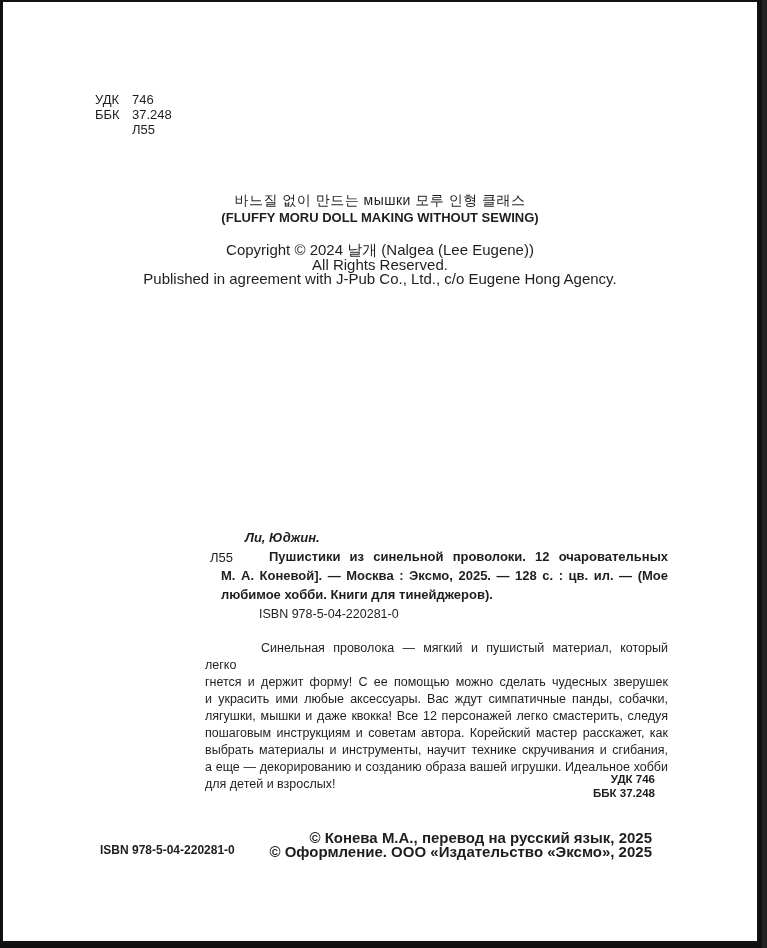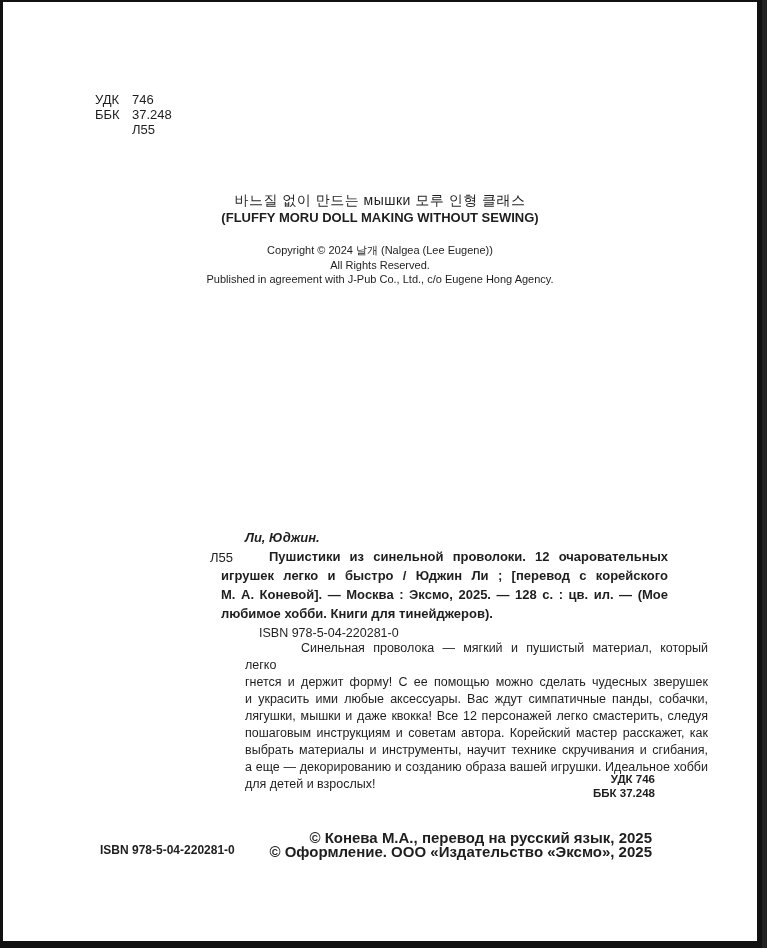--- a/index.html
+++ b/index.html
@@ -15,31 +15,31 @@
   
   .cls-block{position:absolute;left:92px;top:90px;font-size:13px;line-height:15px;}
   .cls-row{white-space:nowrap;}
   .cls-label{display:inline-block;width:37px;}
   
   .title-block{position:absolute;left:0;right:0;top:189px;text-align:center;}
   .title-korean{font-size:14px;line-height:19px;letter-spacing:.5px;}
   .title-english{font-size:13px;font-weight:bold;line-height:15px;}
   
   .copy-block{position:absolute;left:0;right:0;top:241px;text-align:center;
-    font-size:11px;line-height:14.5px;}
+    font-size:15px;line-height:14.5px;}
   
   .biblio{position:absolute;left:218px;top:526px;width:447px;font-size:13px;}
   .biblio-author{font-weight:bold;text-indent:24px;line-height:19px;font-style:italic;}
   .biblio-code{position:absolute;left:-11px;top:20px;line-height:19px;}
   .biblio-lines div{line-height:19px;text-align:justify;text-align-last:justify;font-weight:bold;}
   .biblio-lines div:first-child{text-indent:48px;}
   .biblio-lines div:last-child{text-align-last:left;}
   .biblio-isbn{line-height:19px;text-indent:38px;font-size:12.5px;padding-top:1px;}
   
-  .annot{position:absolute;left:202px;top:638px;width:463px;font-size:12.5px;margin-left:40px;}
+  .annot{position:absolute;left:202px;top:638px;width:463px;font-size:12.5px;}
   .annot div{line-height:17px;text-align:justify;text-align-last:justify;}
   .annot div:first-child{text-indent:56px;}
   .annot div:last-child{text-align-last:left;}
   
   .cls-footer{position:absolute;right:102px;top:770px;text-align:right;
     font-weight:bold;font-size:11.5px;line-height:14px;}
   
   .footer-isbn{position:absolute;left:97px;top:841px;font-weight:bold;font-size:12px;}
   .footer-copy{position:absolute;right:105px;top:829px;text-align:right;
     font-weight:bold;font-size:15px;line-height:13.5px;}
@@ -71,21 +71,20 @@
         <div>Copyright © 2024 날개 (Nalgea (Lee Eugene))</div>
         <div>All Rights Reserved.</div>
         <div>Published in agreement with J-Pub Co., Ltd., c/o Eugene Hong Agency.</div>
       </div>
 
     <div class="biblio">
       <div class="biblio-author">Ли, Юджин.</div>
       <div class="biblio-code">Л55</div>
       <div class="biblio-lines">
           <div>Пушистики из синельной проволоки. 12 очаровательных</div>
-          <div>игрушек легко и быстро / Юджин Ли ; [перевод с корейского</div>
           <div>М. А. Коневой]. — Москва : Эксмо, 2025. — 128 с. : цв. ил. — (Мое</div>
           <div>любимое хобби. Книги для тинейджеров).</div>
         </div>
       <div class="biblio-isbn">ISBN 978-5-04-220281-0</div>
     </div>
 
     <div class="annot">
         <div>Синельная проволока — мягкий и пушистый материал, который легко</div>
         <div>гнется и держит форму! С ее помощью можно сделать чудесных зверушек</div>
         <div>и украсить ими любые аксессуары. Вас ждут симпатичные панды, собачки,</div>

